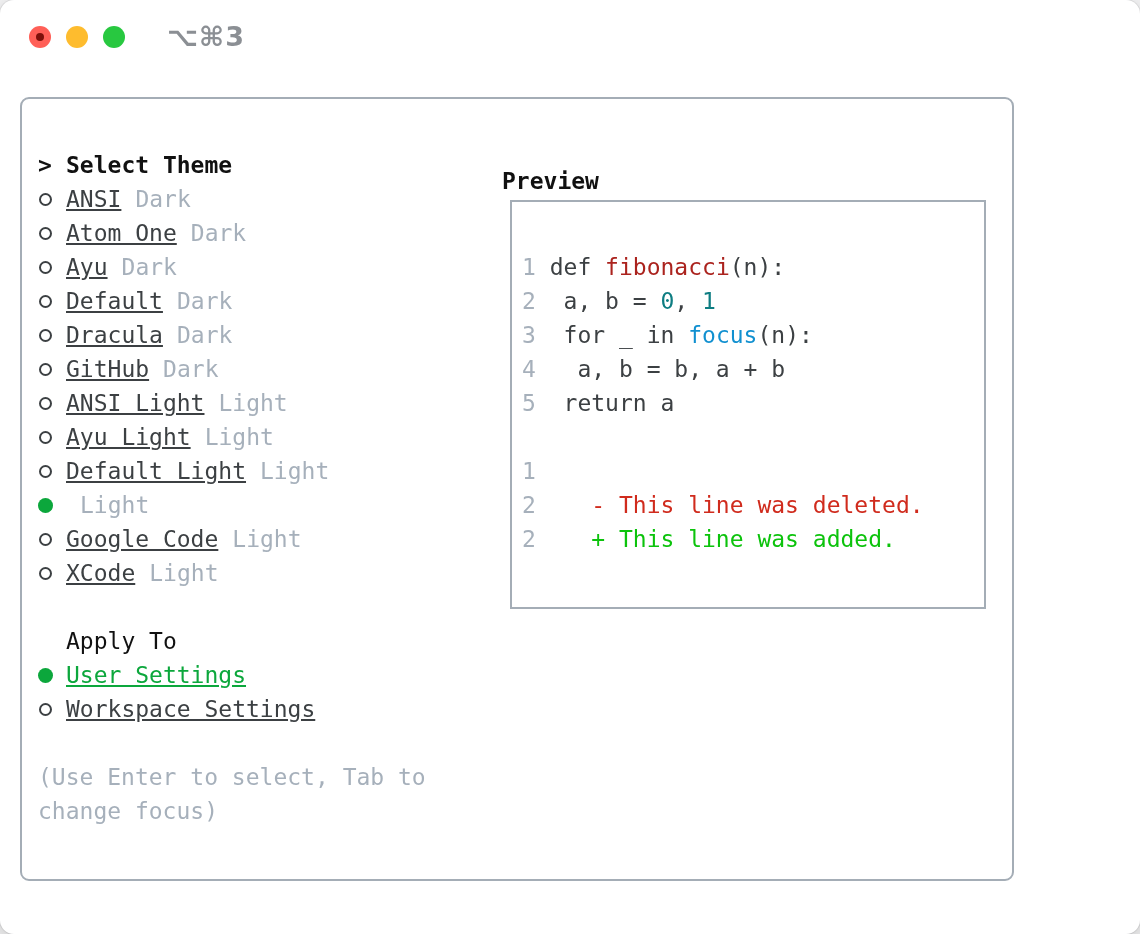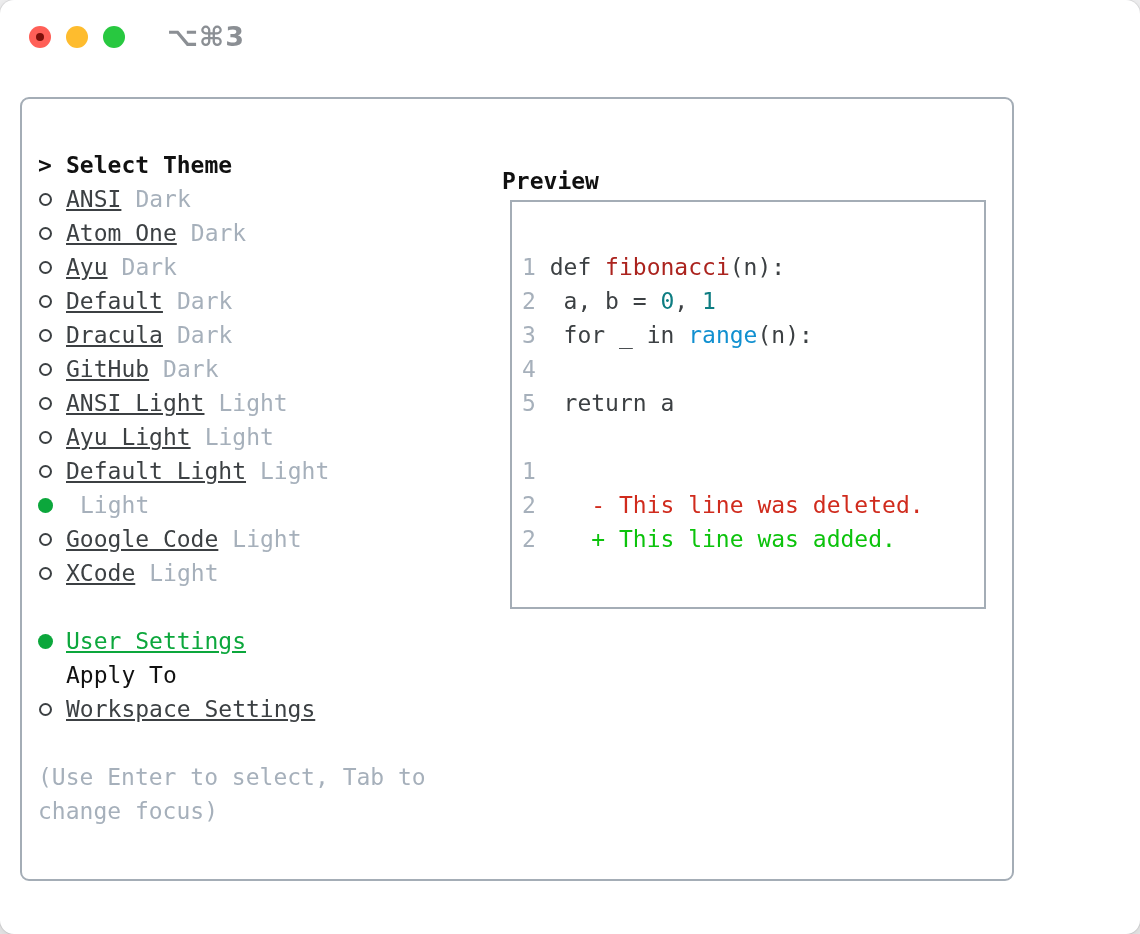--- a/index.html
+++ b/index.html
@@ -79,39 +79,39 @@
         <div class="row"><span class="marker"><span class="radio"></span></span><span class="item-name">GitHub</span><span class="item-tag">Dark</span></div>
         <div class="row"><span class="marker"><span class="radio"></span></span><span class="item-name">ANSI Light</span><span class="item-tag">Light</span></div>
         <div class="row"><span class="marker"><span class="radio"></span></span><span class="item-name">Ayu Light</span><span class="item-tag">Light</span></div>
         <div class="row"><span class="marker"><span class="radio"></span></span><span class="item-name">Default Light</span><span class="item-tag">Light</span></div>
         <div class="row"><span class="marker"><span class="radio sel"></span></span><span class="item-tag">Light</span></div>
         <div class="row"><span class="marker"><span class="radio"></span></span><span class="item-name">Google Code</span><span class="item-tag">Light</span></div>
         <div class="row"><span class="marker"><span class="radio"></span></span><span class="item-name">XCode</span><span class="item-tag">Light</span></div>
       </div>
 
     <div class="apply-section">
-      <div class="row"><span class="marker"><span class="radio sel"></span></span><span class="item-name sel">User Settings</span></div>
-
-    <div class="row">
+      <div class="row">
         <span class="marker"></span>
         <span class="subhdr">Apply To</span>
       </div>
+
+    <div class="row"><span class="marker"><span class="radio sel"></span></span><span class="item-name sel">User Settings</span></div>
         <div class="row"><span class="marker"><span class="radio"></span></span><span class="item-name">Workspace Settings</span></div>
       </div>
 
     <div class="help">(Use Enter to select, Tab to change focus)</div>
 
     <div class="preview-title">Preview</div>
     <div class="preview-box">
       <div class="code">
 
       <div class="code-line"><span class="tk-linenum">1</span><span class="tk-code"> def </span><span class="tk-function">fibonacci</span><span class="tk-code">(n):</span></div>
           <div class="code-line"><span class="tk-linenum">2</span><span class="tk-code">  a, b = </span><span class="tk-number">0</span><span class="tk-code">, </span><span class="tk-number">1</span></div>
-          <div class="code-line"><span class="tk-linenum">3</span><span class="tk-code">  for _ in </span><span class="tk-builtin">range</span><span class="tk-code">(n):</span></div>
-          <div class="code-line"><span class="tk-linenum">4</span></div>
+          <div class="code-line"><span class="tk-linenum">3</span><span class="tk-code">  for _ in </span><span class="tk-builtin">focus</span><span class="tk-code">(n):</span></div>
+          <div class="code-line"><span class="tk-linenum">4</span><span class="tk-code">   a, b = b, a + b</span></div>
           <div class="code-line"><span class="tk-linenum">5</span><span class="tk-code">  return a</span></div>
           <div class="code-line"></div>
           <div class="code-line"><span class="tk-linenum">1</span></div>
           <div class="code-line"><span class="tk-linenum">2</span><span class="tk-deleted">    - This line was deleted.</span></div>
           <div class="code-line"><span class="tk-linenum">2</span><span class="tk-added">    + This line was added.</span></div>
         </div>
     </div>
 
   </div>
 </div>

